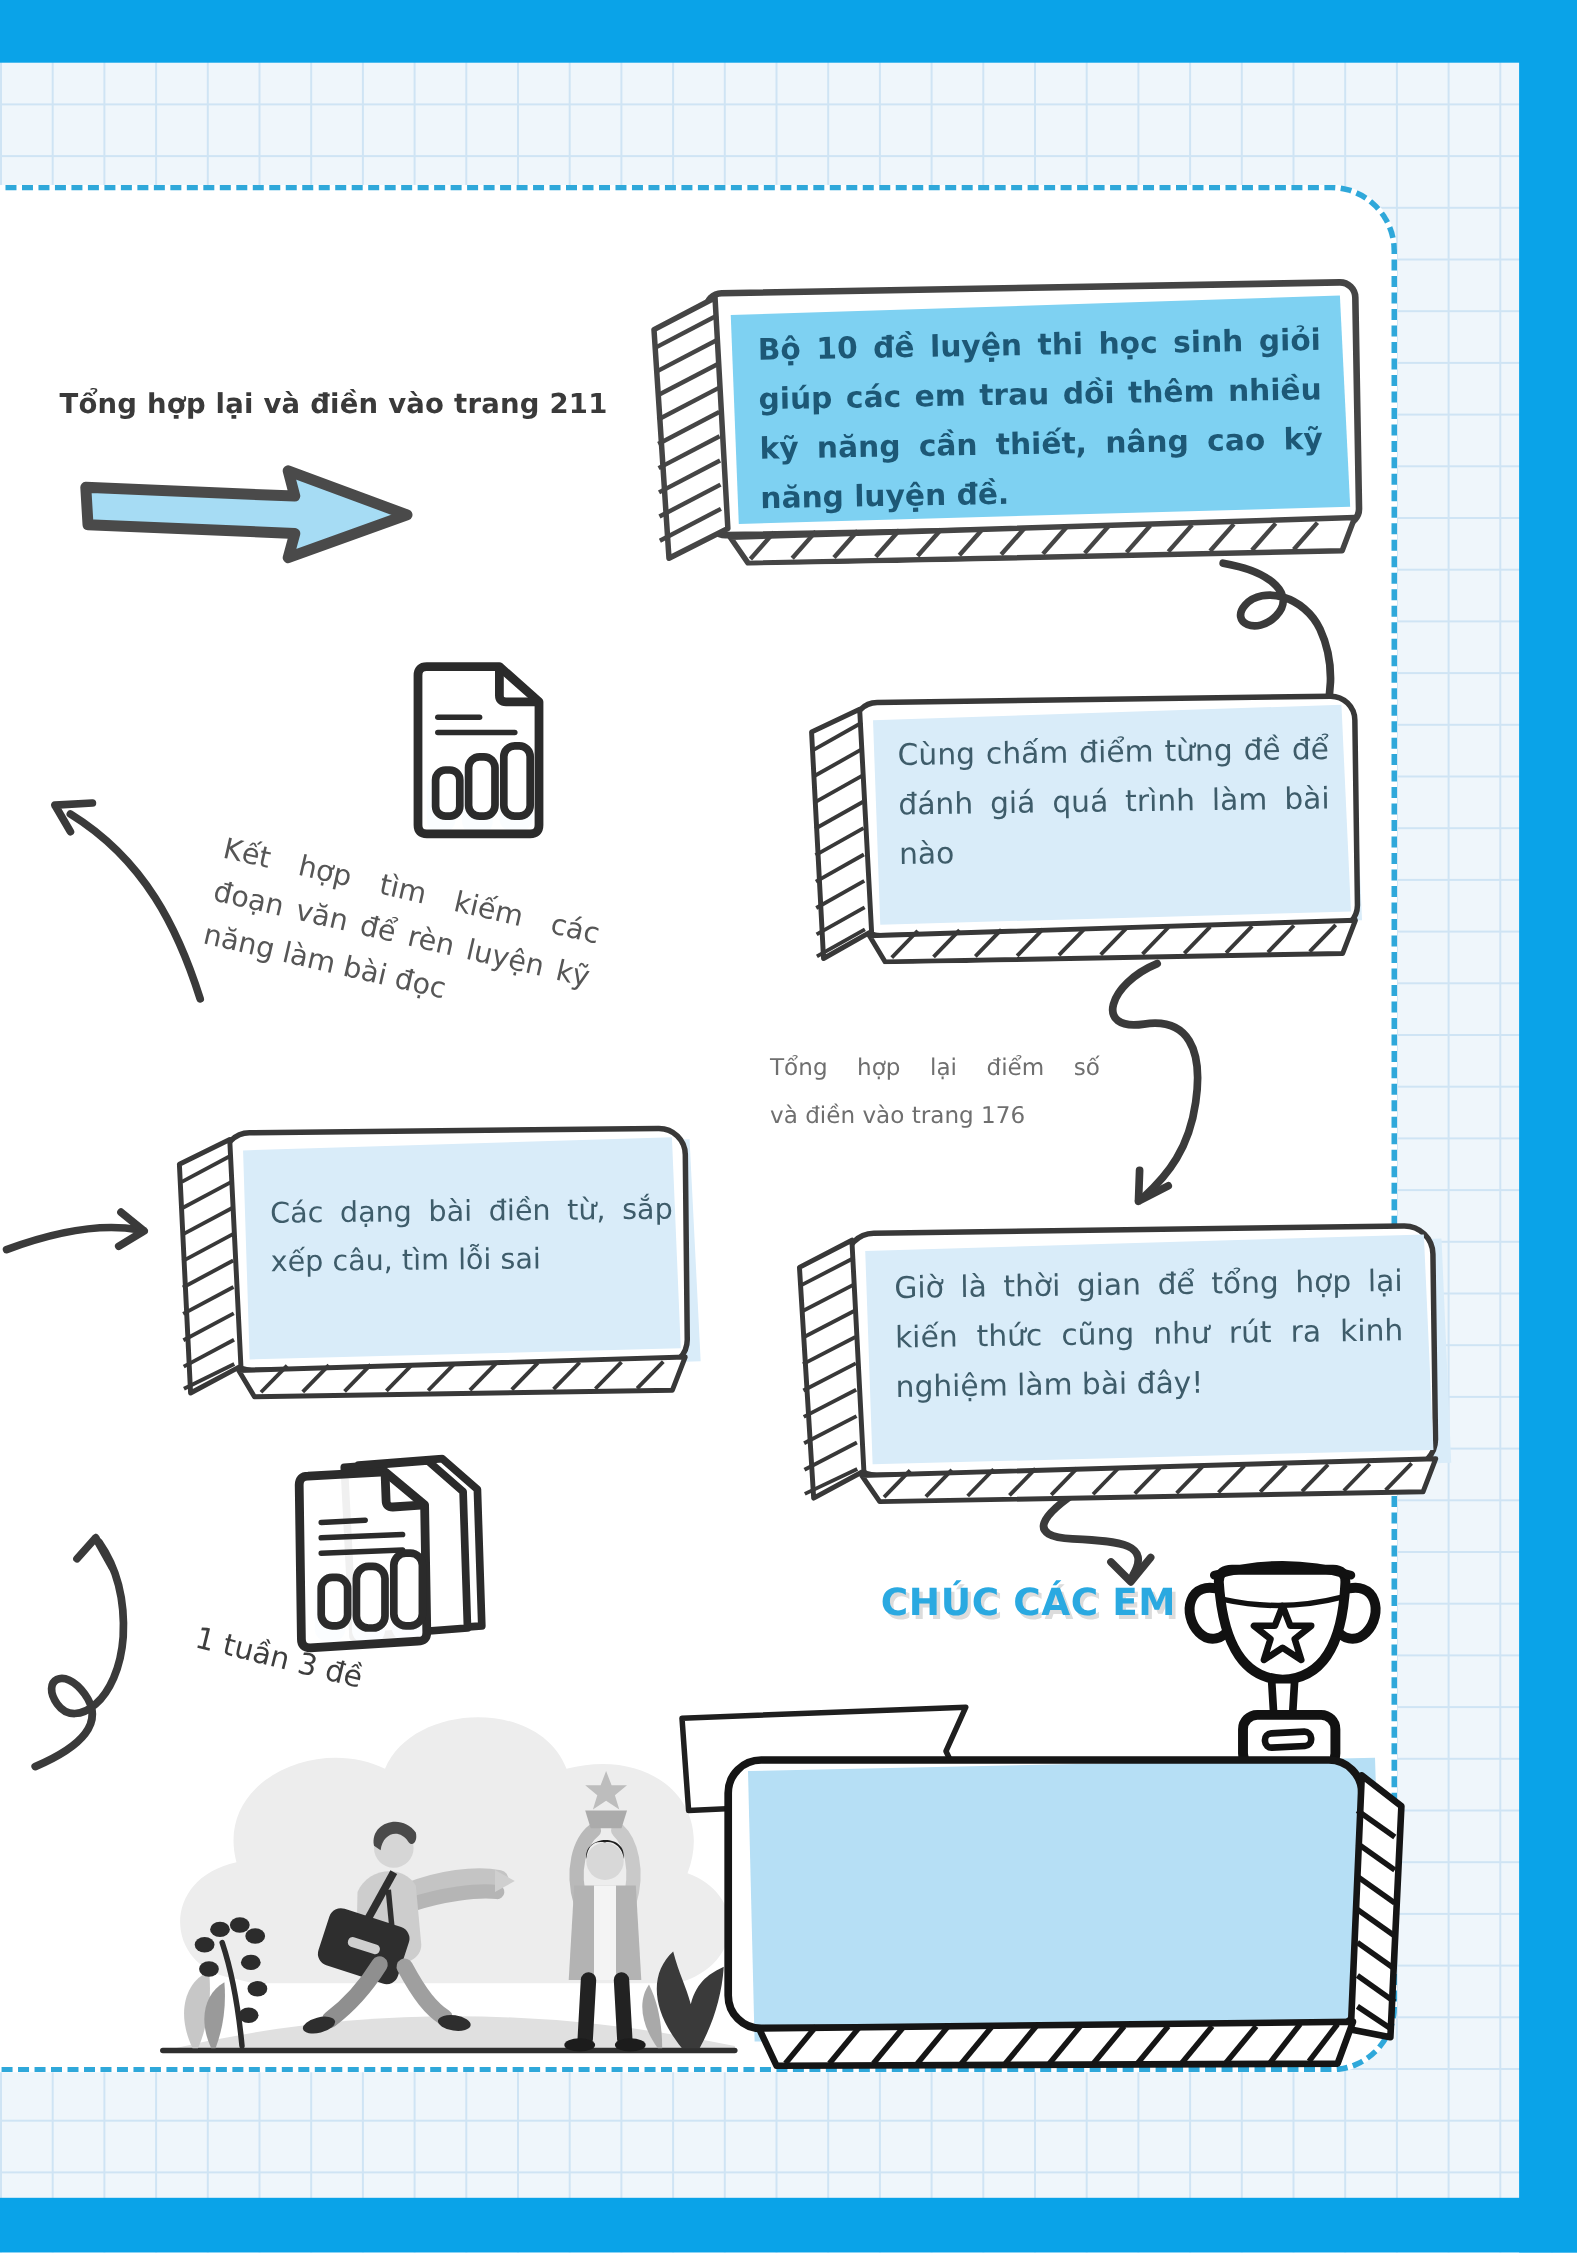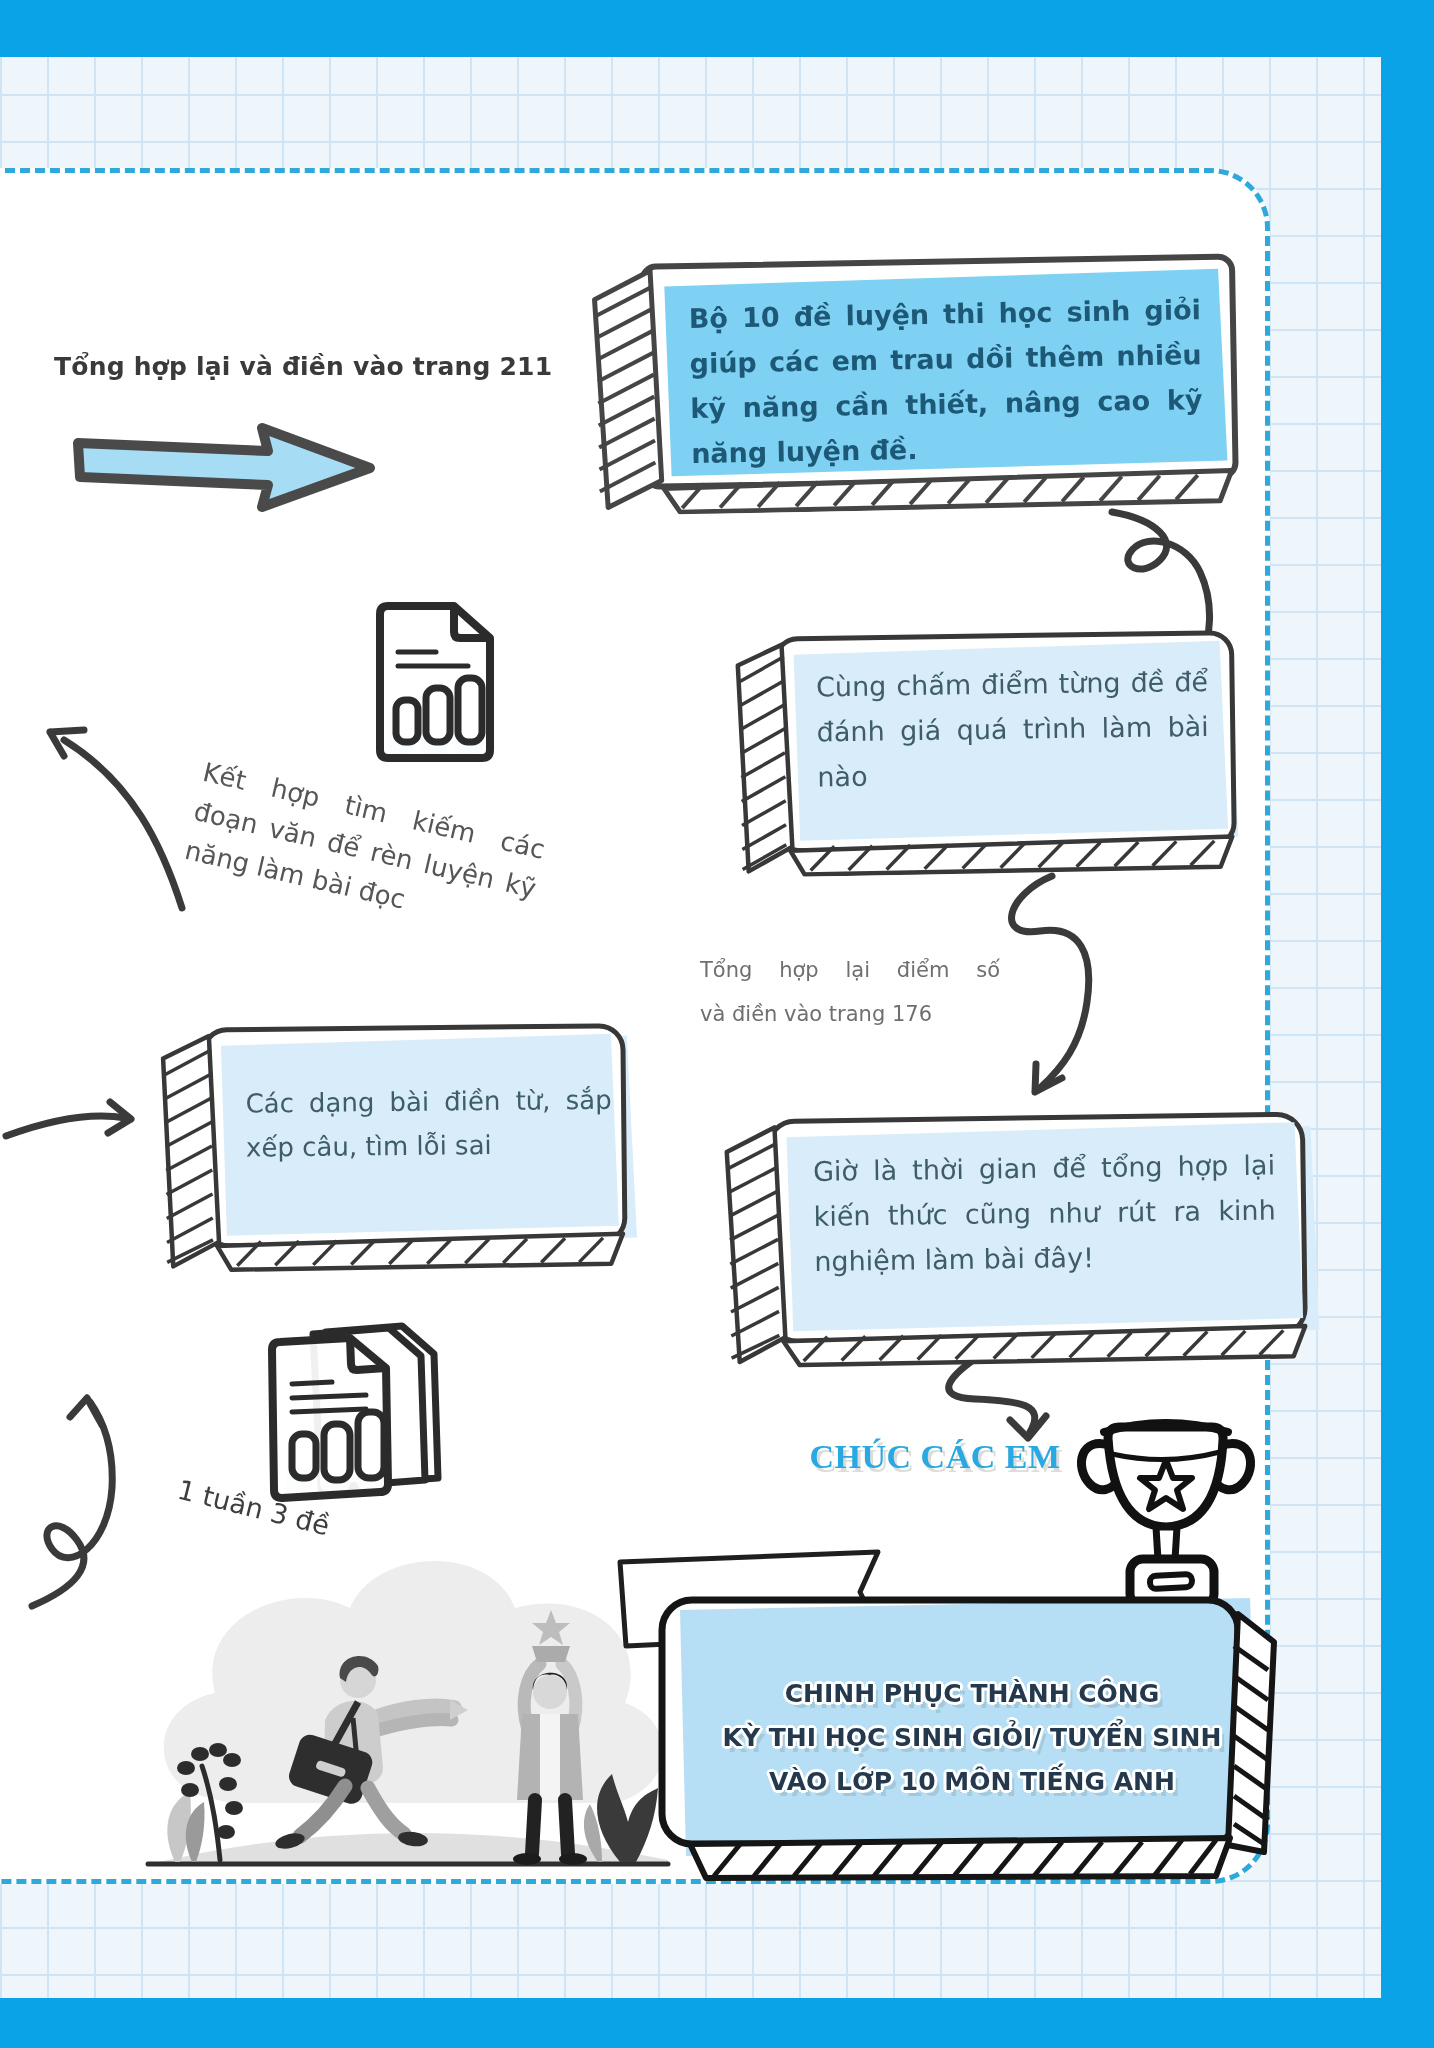--- a/index.html
+++ b/index.html
@@ -28,21 +28,21 @@
   .boxtext.strong{color:#1d5876;font-weight:600;}
 
   .note{color:#565656;font-size:26px;line-height:40px;z-index:5;}
   .note .jl{text-align:justify;text-align-last:justify;}
   .graynote{color:#6f6f6f;font-size:21px;line-height:44px;z-index:5;width:300px;}
   .graynote .jl{text-align:justify;text-align-last:justify;}
   .weekly{color:#3e3e3e;font-size:27px;font-weight:500;transform:rotate(14deg);z-index:5;white-space:nowrap;}
 
   .wish{left:800px;top:1432px;width:270px;text-align:center;z-index:7;
         font-size:34px;font-weight:800;line-height:50px;color:#2aa9e1;
-        text-shadow:3px 4px 0 #dcdcdc;letter-spacing:.5px;font-family:Liberation Serif, serif;}
+        text-shadow:3px 4px 0 #dcdcdc;letter-spacing:.5px;}
 
   .bannerbox{left:610px;top:1548px;width:720px;height:345px;z-index:8;}
   .bannertext{position:absolute;left:92px;top:124px;width:540px;text-align:center;z-index:3;
         font-size:25px;font-weight:800;line-height:44px;color:#24394d;white-space:nowrap;
         text-shadow:-2px -2px 0 #fff,2px -2px 0 #fff,-2px 2px 0 #fff,2px 2px 0 #fff,
                     3px 0 0 #fff,-3px 0 0 #fff,0 3px 0 #fff,0 -3px 0 #fff,5px 6px 0 rgba(0,0,0,.10);}
   .arrows{left:0;top:0;width:1434px;height:2048px;z-index:4;pointer-events:none;}
   .icon{z-index:5;}
 </style>
 </head>
@@ -393,24 +393,19 @@
           <line x1="264" y1="288" x2="292" y2="254"></line>
         <line x1="304" y1="288" x2="332" y2="254"></line>
           <line x1="344" y1="288" x2="372" y2="254"></line>
         <line x1="384" y1="288" x2="412" y2="254"></line>
           <line x1="424" y1="288" x2="452" y2="254"></line>
         <line x1="464" y1="288" x2="492" y2="254"></line>
           <line x1="504" y1="288" x2="532" y2="252"></line>
         <line x1="540" y1="286" x2="566" y2="252"></line>
       </g>
     </svg>
-    <div class="bannertext">
-      <div>CHINH PHỤC THÀNH CÔNG</div>
-      <div>KỲ THI HỌC SINH GIỎI/ TUYỂN SINH</div>
-      <div>VÀO LỚP 10 MÔN TIẾNG ANH</div>
-    </div>
   </div>
 
   <div class="abs frame frame-top"></div>
   <div class="abs frame frame-right"></div>
   <div class="abs frame frame-bottom"></div>
 
 </div>
 
 </body></html>

